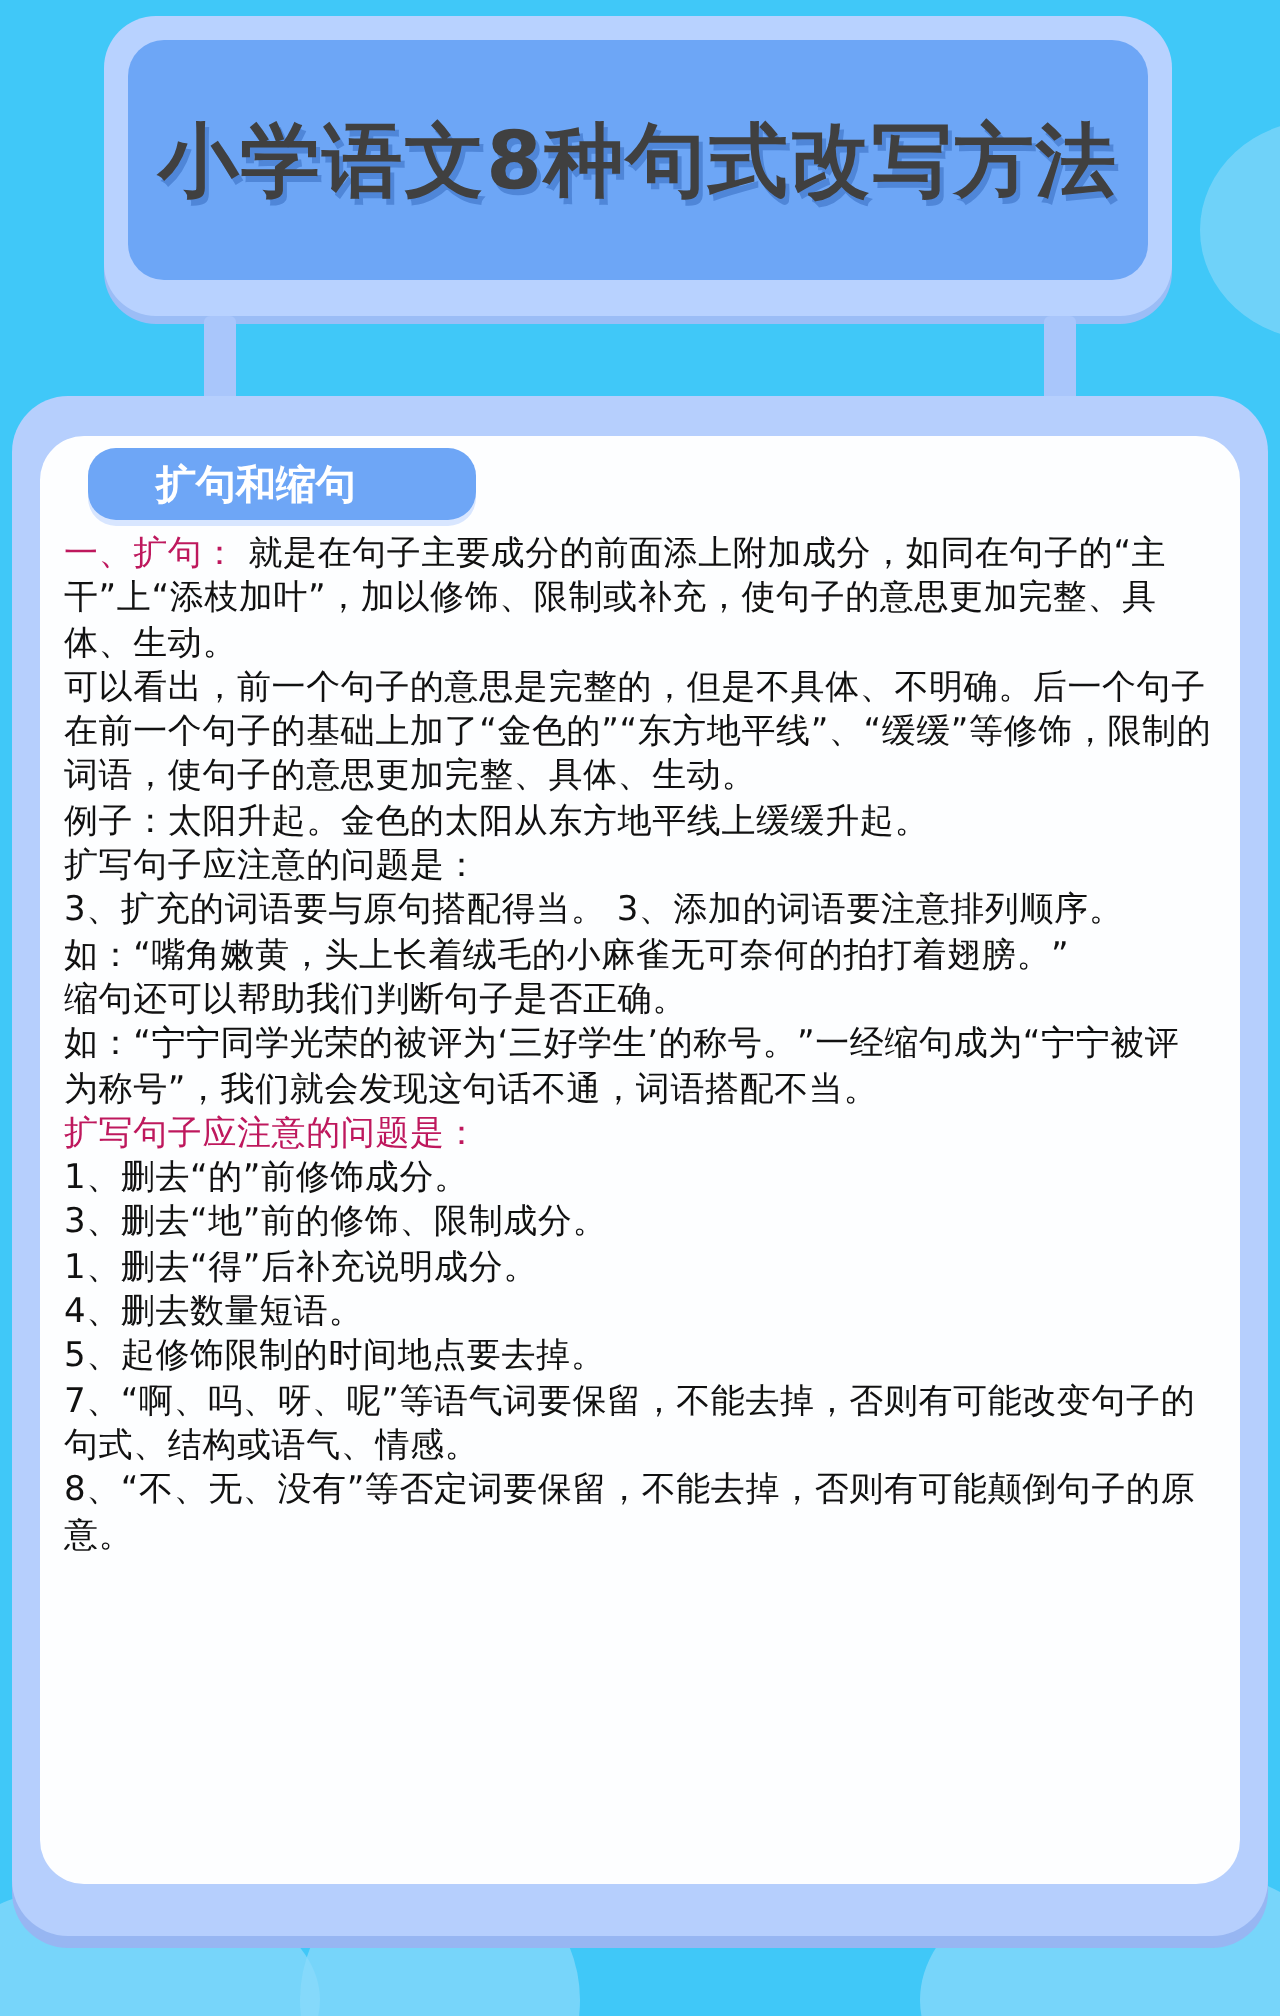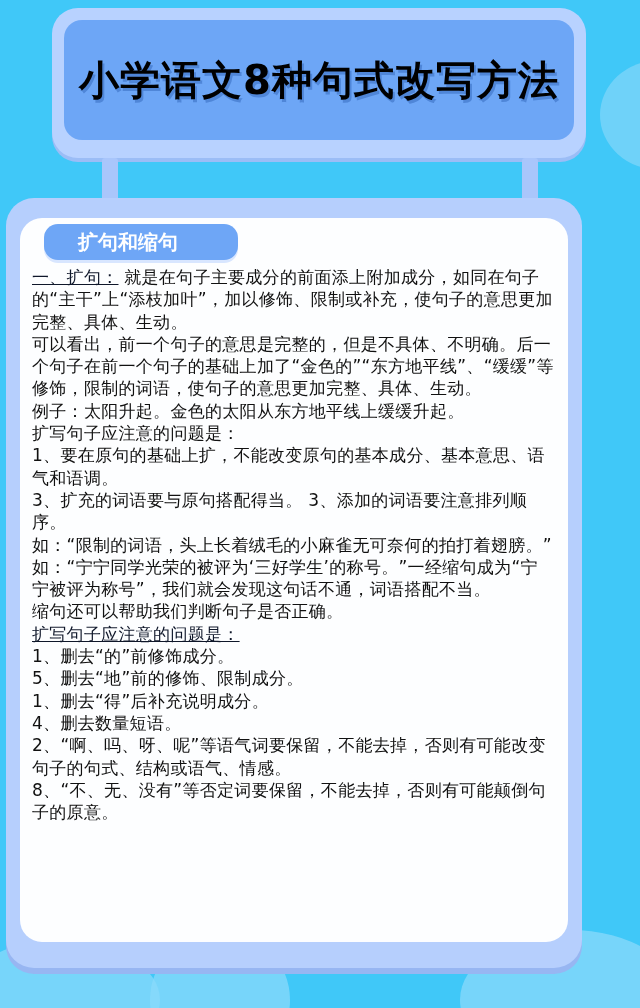--- a/index.html
+++ b/index.html
@@ -19,28 +19,28 @@
     position: absolute; left: 52px; top: 8px; width: 534px; height: 150px;
     background: #b8d2ff; border-radius: 26px;
     box-shadow: 0 4px 0 #9bbdf6;
   }
   .title-inner {
     position: absolute; left: 12px; top: 12px; right: 12px; bottom: 18px;
     background: #6da6f6; border-radius: 18px;
     display: flex; align-items: center; justify-content: center;
   }
   .title-text {
-    color: #000000; font-size: 40px; font-weight: bold; letter-spacing: 1px;
+    color: #404040; font-size: 40px; font-weight: bold; letter-spacing: 1px;
     text-shadow: 2px 3px 0 #4f86d8;
   }
   .post { position: absolute; top: 158px; width: 16px; height: 46px; background: #a9c6fb; border-radius: 3px; }
   .post.l { left: 102px; } .post.r { left: 522px; }
 
   .card-frame {
-    position: absolute; left: 6px; top: 198px; width: 576px; height: 770px;
+    position: absolute; left: 6px; top: 198px; width: 628px; height: 770px;
     background: #b6cffd; border-radius: 28px;
     box-shadow: 0 6px 0 #97b6f2;
   }
   .card {
     position: absolute; left: 14px; top: 20px; right: 14px; bottom: 26px;
     background: #fdfeff; border-radius: 22px; overflow: hidden;
   }
   .section-tag {
     position: absolute; left: 24px; top: 6px; width: 194px; height: 36px;
     background: #6ea6f6; border-radius: 14px;
@@ -48,21 +48,21 @@
     display: flex; align-items: center; padding-left: 34px;
   }
   .section-tag span { color: #fff; font-size: 20px; font-weight: bold; }
 
   .content {
     position: absolute; left: 12px; top: 48px; right: 14px;
     font-size: 17px; line-height: 22.3px; color: #111;
     letter-spacing: .3px;
   }
   .content p { margin: 0; }
-  .red { color: #0f172a; text-decoration: underline; }
+  .red { color: #be185d; }
 </style>
 </head>
 <body>
 
 <div class="cloud c1"></div>
 <div class="cloud c3"></div>
 <div class="cloud c2"></div>
 <div class="cloud c4"></div>
 
 <div class="title-board">
@@ -76,27 +76,27 @@
 <div class="card-frame">
   <div class="card">
     <div class="section-tag">
       <span>扩句和缩句</span>
     </div>
     <div class="content" id="content">
         <p><span class="red">一、扩句：</span><span> 就是在句子主要成分的前面添上附加成分，如同在句子的“主干”上“添枝加叶”，加以修饰、限制或补充，使句子的意思更加完整、具体、生动。</span></p>
         <p><span>可以看出，前一个句子的意思是完整的，但是不具体、不明确。后一个句子在前一个句子的基础上加了“金色的”“东方地平线”、“缓缓”等修饰，限制的词语，使句子的意思更加完整、具体、生动。</span></p>
         <p><span>例子：太阳升起。金色的太阳从东方地平线上缓缓升起。</span></p>
         <p><span>扩写句子应注意的问题是：</span></p>
-        <p><span>1、要在原句的基础上扩，不能改变原句的基本成分、基本意思、语气和语调。</span></p>
         <p><span>3、扩充的词语要与原句搭配得当。 3、添加的词语要注意排列顺序。</span></p>
-        <p><span>如：“限制的词语，头上长着绒毛的小麻雀无可奈何的拍打着翅膀。”</span></p>
+        <p><span>如：“嘴角嫩黄，头上长着绒毛的小麻雀无可奈何的拍打着翅膀。”</span></p>
+        <p><span>缩句还可以帮助我们判断句子是否正确。</span></p>
         <p><span>如：“宁宁同学光荣的被评为‘三好学生’的称号。”一经缩句成为“宁宁被评为称号”，我们就会发现这句话不通，词语搭配不当。</span></p>
-        <p><span>缩句还可以帮助我们判断句子是否正确。</span></p>
         <p><span class="red">扩写句子应注意的问题是：</span><span></span></p>
         <p><span>1、删去“的”前修饰成分。</span></p>
-        <p><span>5、删去“地”前的修饰、限制成分。</span></p>
+        <p><span>3、删去“地”前的修饰、限制成分。</span></p>
         <p><span>1、删去“得”后补充说明成分。</span></p>
         <p><span>4、删去数量短语。</span></p>
-        <p><span>2、“啊、吗、呀、呢”等语气词要保留，不能去掉，否则有可能改变句子的句式、结构或语气、情感。</span></p>
+        <p><span>5、起修饰限制的时间地点要去掉。</span></p>
+        <p><span>7、“啊、吗、呀、呢”等语气词要保留，不能去掉，否则有可能改变句子的句式、结构或语气、情感。</span></p>
         <p><span>8、“不、无、没有”等否定词要保留，不能去掉，否则有可能颠倒句子的原意。</span></p>
       </div>
   </div>
 </div>
 
 </body></html>

